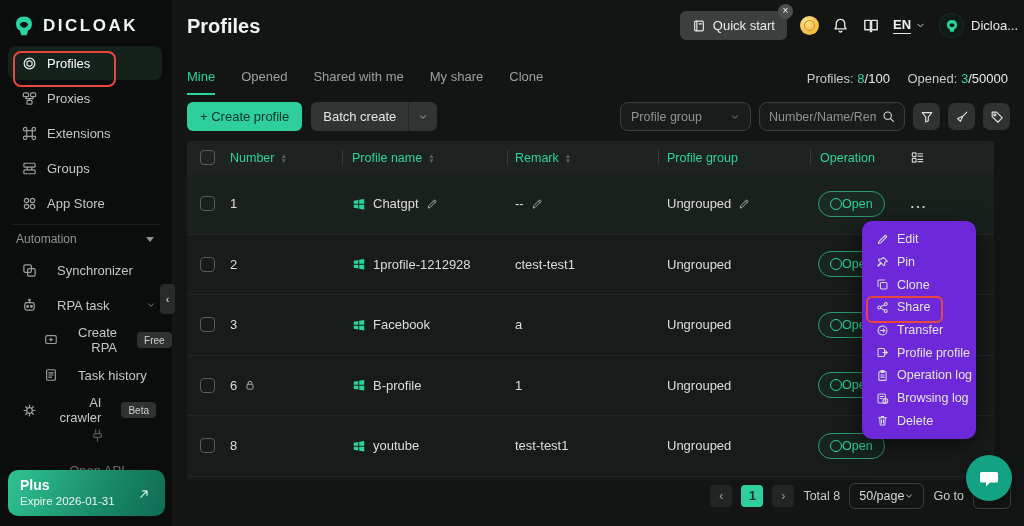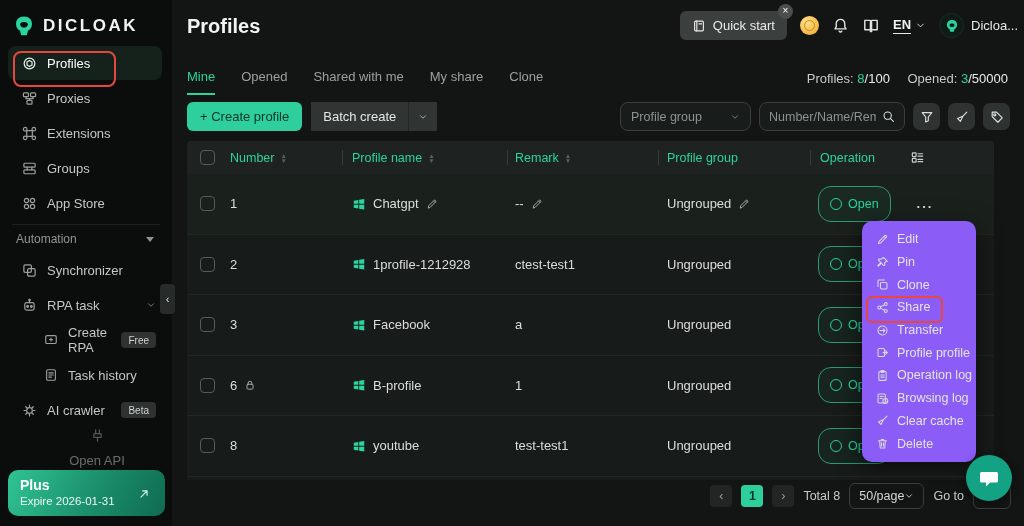--- a/index.html
+++ b/index.html
@@ -18,21 +18,21 @@
   .logo-text { color:#f2f4f3; font-size:17px; font-weight:bold; letter-spacing:2.5px; }
   .nav { margin-top:9px; }
   .nav-item { display:flex; align-items:center; gap:10px; height:34px; margin-bottom:1px;
     padding-left:22px; color:#c3c8c5; cursor:pointer; }
   .nav-item .nico { color:#9aa09c; }
   .nav-item.active { background:#15221c; border-radius:8px; margin:0 10px 1px 8px; padding-left:14px; color:#fff; }
   .nav-item.active .nico { color:#e4efe9; }
   .side-divider { height:1px; background:#1d211f; margin:4px 12px 0 12px; }
   .section-row { display:flex; align-items:center; height:28px; padding:0 18px 0 16px; color:#8f9592; font-size:12px; }
   .caret-down { width:0; height:0; margin-left:auto; border-left:4px solid transparent; border-right:4px solid transparent; border-top:5px solid #8f9592; }
-  .tool-item { display:flex; align-items:center; gap:10px; height:34px; margin-bottom:1px; padding-left:22px; color:#c3c8c5; cursor:pointer; }
+  .tool-item { display:flex; align-items:center; gap:20px; height:34px; margin-bottom:1px; padding-left:22px; color:#c3c8c5; cursor:pointer;text-align:right; }
   .tool-item .nico { color:#9aa09c; }
   .tool-item.indent { padding-left:44px; }
   .tool-item.dim { opacity:.5;flex-direction:column; }
   .badge { background:#2e3331; color:#cdd2cf; font-size:10px; padding:2.5px 7px; border-radius:4px; margin-left:auto; margin-right:16px; }
   .chev-right { margin-left:auto; margin-right:16px; color:#8f9592; }
   .plan-card { position:absolute; left:8px; bottom:10px; width:157px; height:46px; border-radius:10px;
     background:linear-gradient(115deg,#2fc493 0%,#1b8e6b 55%,#0f6b52 100%); padding:7px 12px; cursor:pointer; }
   .plan-name { color:#fff; font-size:14px; font-weight:bold; }
   .plan-expire { color:#eaf7f2; font-size:11.5px; margin-top:2px; }
   .plan-arrow { position:absolute; right:14px; top:17px; color:#d9f5ea; }
@@ -63,21 +63,21 @@
   .tab { padding-bottom:9px; cursor:pointer; }
   .tab.active { color:#2bd39e; border-bottom:2px solid #2bd39e; }
   .stats { position:absolute; right:16px; top:71px; font-size:13px; color:#c6cbc8; }
   .stats .num { color:#2bd39e; }
   .stats .cap { color:#e9ebe9; margin-right:14px; }
   .stats .cap.last { margin-right:0; }
 
   .toolbar { position:absolute; left:15px; right:14px; top:102px; display:flex; align-items:center; }
   .btn-create { height:29px; background:#2ecf9d; color:#0c3527; font-size:13px; border-radius:6px;
     padding:0 13px; display:flex; align-items:center; cursor:pointer; font-weight:500; }
-  .btn-batch { margin-left:9px; height:29px; background:#303533; color:#e4e7e5; border-radius:0;
+  .btn-batch { margin-left:9px; height:29px; background:#303533; color:#e4e7e5; border-radius:6px;
     display:flex; align-items:center; font-size:13px; cursor:pointer; }
   .batch-main { padding:0 12px; }
   .batch-divider { width:1px; height:29px; background:#23282 6; background:#232826; }
   .batch-caret { padding:0 9px; color:#c3c8c5; }
   .toolbar-right { margin-left:auto; display:flex; align-items:center; gap:8px; }
   .select-group { width:131px; height:29px; border:1px solid #3a3f3d; border-radius:8px; background:#181c1a;
     color:#8d938f; font-size:12.5px; display:flex; align-items:center; justify-content:space-between; padding:0 10px; cursor:pointer; }
   .search-box { width:146px; height:29px; border:1px solid #3a3f3d; border-radius:8px; background:#181c1a;
     display:flex; align-items:center; gap:6px; padding:0 9px; }
   .search-box input { flex:1; min-width:0; background:transparent; border:none; outline:none; color:#d9dcda; font-size:12.5px; font-family:"Liberation Sans",sans-serif; }
@@ -93,35 +93,35 @@
   .pl14{padding-left:14px}.pl10{padding-left:10px}.pl8{padding-left:8px}.pl9{padding-left:9px}.pl13{padding-left:13px}
   .sort { display:inline-flex; flex-direction:column; margin-left:6px; color:#5a605c; font-size:6.5px; line-height:5px; cursor:pointer; }
   .checkbox { width:15px; height:15px; border:1.4px solid #565c58; border-radius:4px; background:transparent; cursor:pointer; }
   .tr { height:60.5px; border-bottom:1px solid #212624; font-size:13px; color:#dbdedb; }
   .tr.hl { background:#1a211d; }
   .cell { display:flex; align-items:center; gap:7px; }
   .winlogo { color:#2bd39e; }
   .pencil { color:#a8aeaa; cursor:pointer; }
   .lock { color:#a8aeaa; }
   .op-cell { grid-column:6 / span 3; display:flex; align-items:center; gap:26px; padding-left:8px; }
-  .btn-open { height:36px; padding:0 11px; border:1px solid #2d9a72; color:#2bd39e; border-radius:13px;
-    background:rgba(43,211,158,0.05); display:flex; align-items:center; gap:6px; font-size:12.5px; cursor:pointer; }
+  .btn-open { height:26px; padding:0 11px; border:1px solid #2d9a72; color:#2bd39e; border-radius:13px;
+    background:rgba(43,211,158,0.05); display:flex; align-items:center; gap:0; font-size:12.5px; cursor:pointer; }
   .sphere { width:12px; height:12px; border-radius:50%; background:radial-gradient(circle at 35% 30%, #3d4643, #10171 4, #101714); border:1px solid #2bd39e; }
   .more { color:#d6d9d6; letter-spacing:2px; font-weight:bold; cursor:pointer; }
   .cols-icon { color:#c9cecb; cursor:pointer; }
 
   
   .footer { position:absolute; right:13px; top:483px; display:flex; align-items:center; gap:9px; font-size:12.5px; color:#c6cbc8; }
   .pg-btn { width:22px; height:22px; background:#212625; border-radius:4px; display:flex; align-items:center; justify-content:center; color:#9ba19d; cursor:pointer; }
   .pg-current { width:22px; height:22px; background:#2ecf9d; color:#0c3527; border-radius:4px; display:flex; align-items:center; justify-content:center; font-weight:bold; cursor:pointer; }
   .page-size { height:26px; border:1px solid #3a3f3d; border-radius:6px; padding:0 9px; display:flex; align-items:center; cursor:pointer; color:#d5d8d6; }
   .goto-input { width:38px; height:25px; border:1px solid #3a3f3d; border-radius:6px; background:transparent; outline:none; color:#d9dcda; text-align:center; font-family:"Liberation Sans",sans-serif; }
 
   
-  .context-menu { position:absolute; left:862px; top:221px; width:114px; padding:7px 0; background:#8b5cf6;
+  .context-menu { position:absolute; left:862px; top:221px; width:114px; padding:7px 0; background:#6d28d9;
     border-radius:10px; box-shadow:0 6px 24px rgba(0,0,0,.55); z-index:20; }
   .menu-item { height:22.7px; display:flex; align-items:center; gap:8px; padding-left:14px; font-size:12.5px; color:#e2e5e3; cursor:pointer; }
   .menu-item .mico { color:#d8dbd8; }
   .red-box { position:absolute; border:2.5px solid #e8473f; border-radius:8px; z-index:30; pointer-events:none; }
   .red-profiles { left:13px; top:51px; width:103px; height:36px; }
   .red-share { left:866px; top:296px; width:77px; height:27px; border-width:2px; border-radius:6px; }
   .chat-fab { position:absolute; left:966px; top:455px; width:46px; height:46px; border-radius:50%;
     background:#13a283; display:flex; align-items:center; justify-content:center; z-index:40;
     box-shadow:0 2px 10px rgba(0,0,0,.45); cursor:pointer; }
 </style>
@@ -689,28 +689,20 @@
           <path d="M5 5.5h4M5 8h2.5"></path>
           <circle cx="11.5" cy="11" r="3"></circle>
           <path d="M11.5 9.6V11l1 .8"></path>
         </svg>
       </span>
       <span>Browsing log</span>
     </div>
   <div class="menu-item">
       <span class="mico">
         <svg class="ic" width="13" height="13" viewBox="0 0 16 16">
-          <path d="M13.5 2.5l-5 5M8.8 7.2L3 9.8 6.2 13l2.6-5.5z"></path>
-        </svg>
-      </span>
-      <span>Clear cache</span>
-    </div>
-  <div class="menu-item">
-      <span class="mico">
-        <svg class="ic" width="13" height="13" viewBox="0 0 16 16">
           <path d="M3 4.5h10M6.5 4.5V3h3v1.5M4.5 4.5l.7 9h5.6l.7-9M6.8 7v4M9.2 7v4"></path>
         </svg>
       </span>
       <span>Delete</span>
     </div>
 </div>
 
 <div class="red-box red-profiles"></div>
 <div class="red-box red-share"></div>
 

